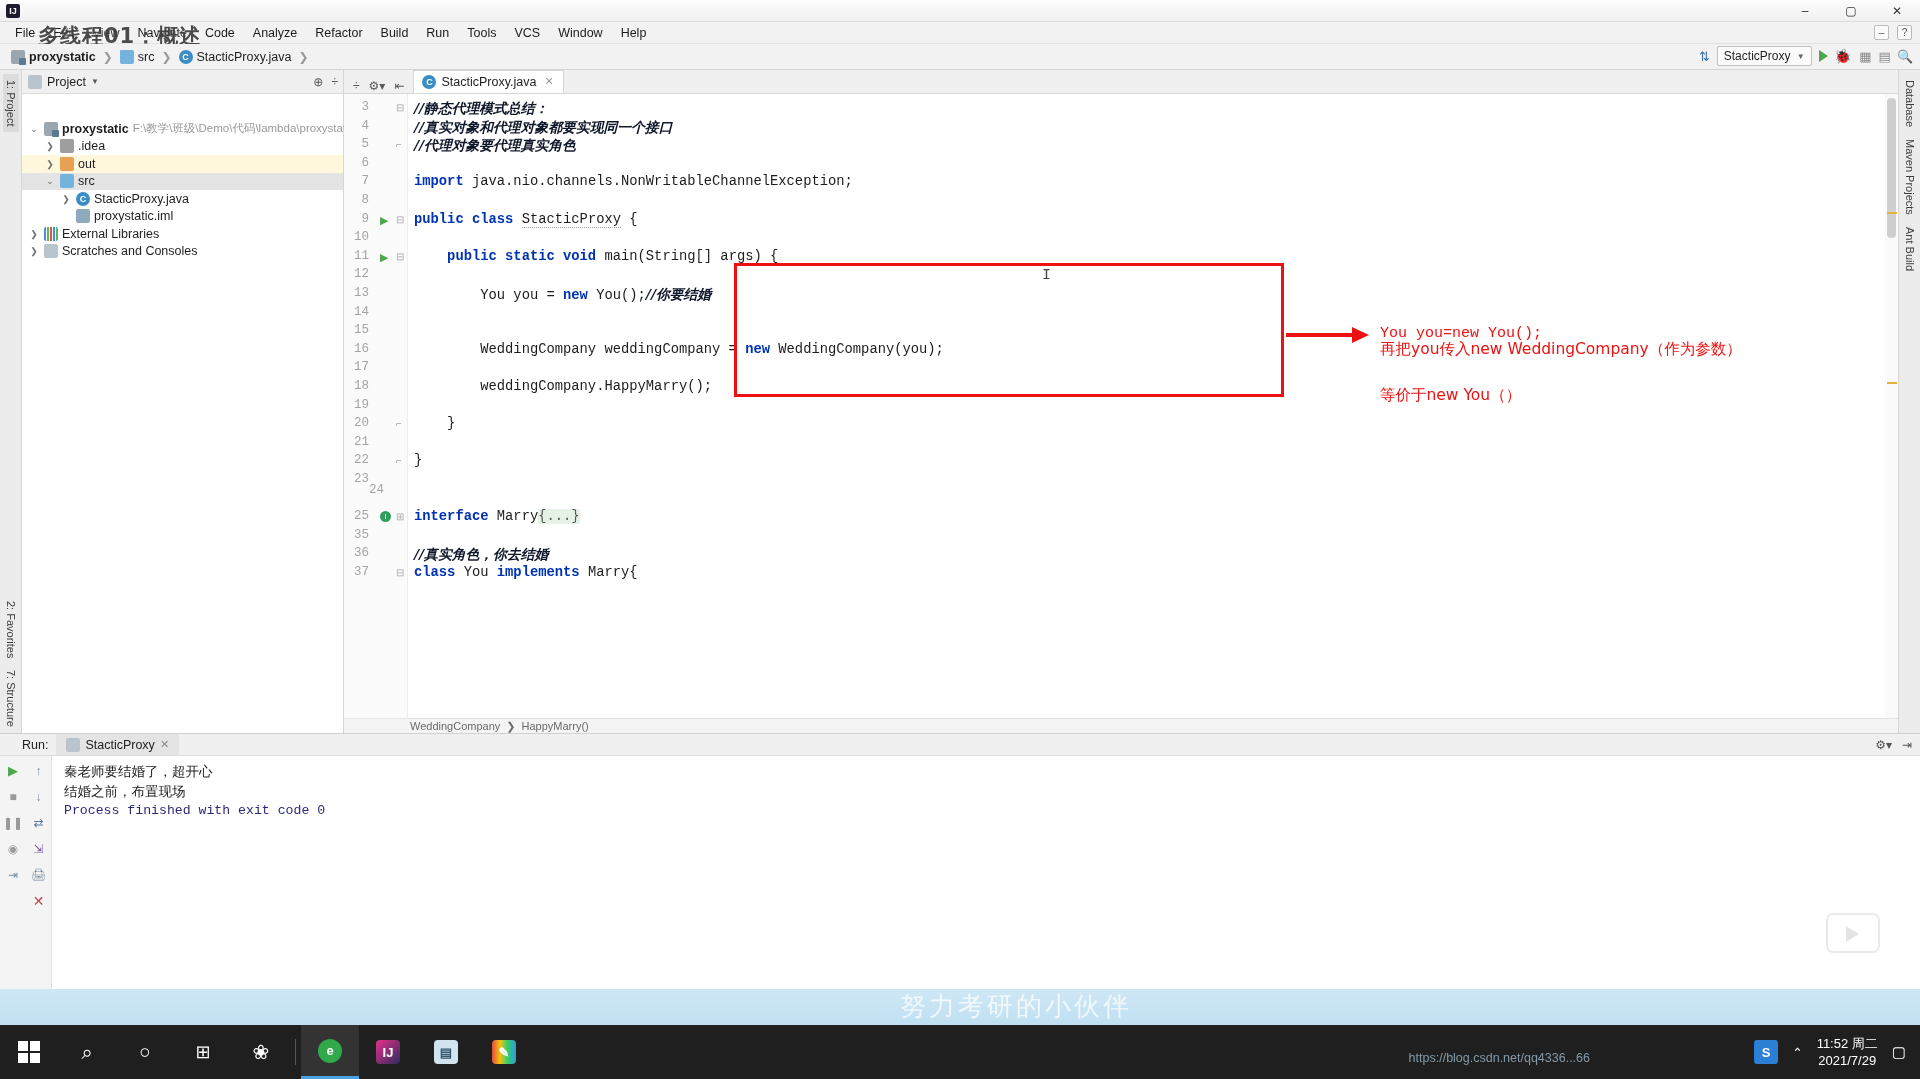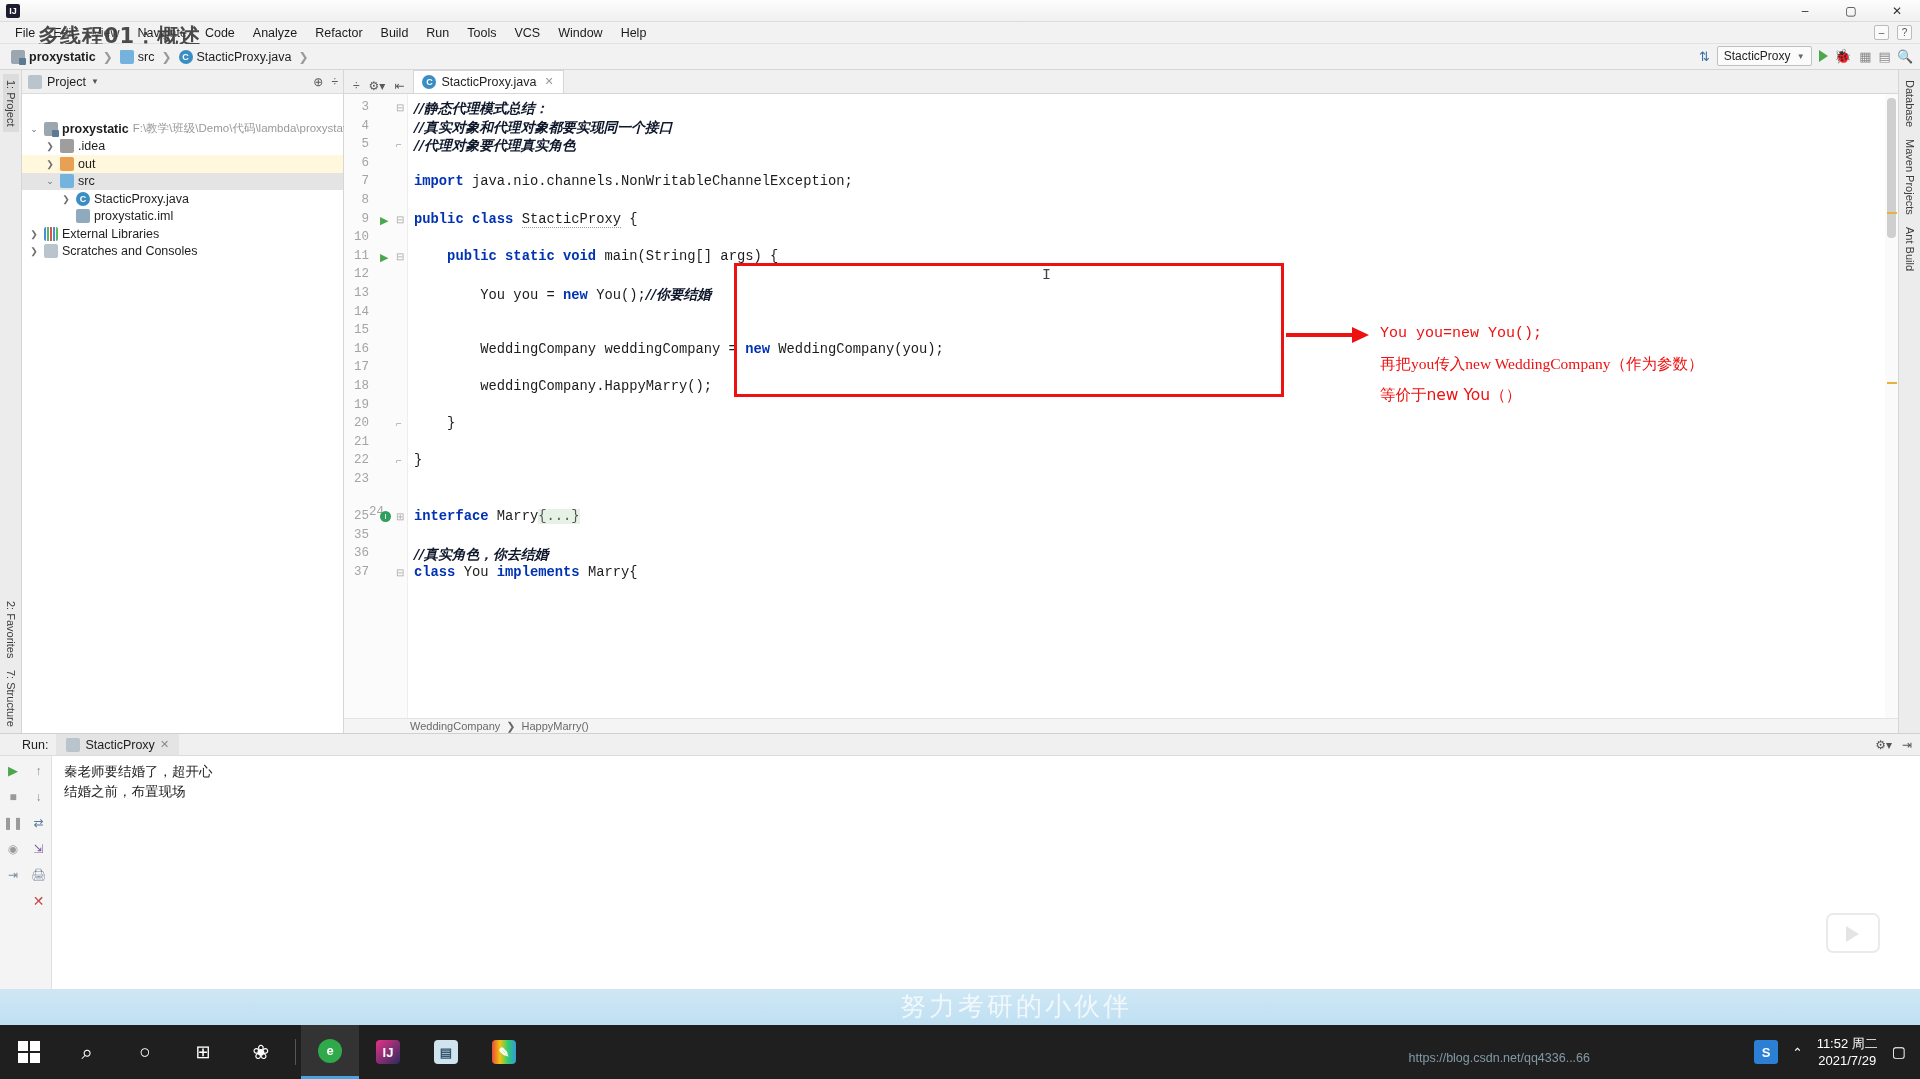--- a/index.html
+++ b/index.html
@@ -336,21 +336,21 @@
             <div class="gnum" style="top: 247.8px;">16</div>
             <div class="gnum" style="top: 266.4px;">17</div>
             <div class="gnum" style="top: 285px;">18</div>
             <div class="gnum" style="top: 303.6px; margin-left: 30px;">19</div>
             <div class="gnum" style="top: 322.2px;">20</div>
             <div class="gmark fold" style="top: 324.2px; left: 52px; font-size: 10px; color: rgb(168, 168, 168);">⌐</div>
             <div class="gnum" style="top: 340.8px;">21</div>
             <div class="gnum" style="top: 359.4px;">22</div>
             <div class="gmark fold" style="top: 361.4px; left: 52px; font-size: 10px; color: rgb(168, 168, 168);">⌐</div>
             <div class="gnum" style="top: 378px;">23</div>
-            <div class="gnum" style="top: 411px; padding-left: 37px;">24</div>
+            <div class="gnum" style="top: 389px; padding-left: 37px;">24</div>
             <div class="gnum" style="top: 415.2px;">25</div>
             <div class="gmark" style="top: 417.2px; left: 36px; width: 11px; height: 11px; border-radius: 50%; background: rgb(47, 158, 94); color: rgb(255, 255, 255); font-size: 8px; text-align: center; line-height: 11px;">I</div>
             <div class="gmark fold" style="top: 417.2px; left: 52px; font-size: 10px; color: rgb(168, 168, 168);">⊞</div>
             <div class="gnum" style="top: 433.8px;">35</div>
             <div class="gnum" style="top: 452.4px;">36</div>
             <div class="gnum" style="top: 471px;">37</div>
             <div class="gmark fold" style="top: 473px; left: 52px; font-size: 10px; color: rgb(168, 168, 168);">⊟</div>
           </div>
         <div class="codearea" id="codearea">
             <div class="cline" style="top: 6px; left: 6px;"><span class="cmt" style="font-family: &quot;DejaVu Serif&quot;, serif;">//静态代理模式总结：</span></div>
@@ -369,21 +369,21 @@
             <div class="cline" style="top: 471px; left: 6px;"><span class="kw">class </span><span class="plain">You </span><span class="kw">implements </span><span class="plain">Marry{</span></div>
           </div>
 
         <div class="redbox" style="left:390px; top:169px; width:550px; height:134px;"></div>
 
         <div class="arrowline" style="left:942px; top:239px; width:68px; height:4px;"></div>
         <div style="position:absolute; left:1008px; top:233px; width:0; height:0;
                     border-left:17px solid #ee1111; border-top:8px solid transparent; border-bottom:8px solid transparent;"></div>
 
         <div class="ann mono" style="left:1036px; top:231px;">You you=new You();</div>
-        <div class="ann cjk" style="left:1036px; top:260px;font-family:Liberation Serif, serif;">再把you传入new WeddingCompany（作为参数）</div>
+        <div class="ann cjk" style="left:1036px; top:245px;">再把you传入new WeddingCompany（作为参数）</div>
         <div class="ann cjk" style="left:1036px; top:291px;">等价于new You（）</div>
 
         <div class="caret-i" style="left:698px; top:173px;">I</div>
 
         <div class="scroll-v">
           <div class="scroll-thumb"></div>
         </div>
         <div class="mark-line" style="top:118px;background:#e8b23a;"></div>
         <div class="mark-line" style="top:288px;background:#e8b23a;"></div>
       </div>
@@ -428,20 +428,21 @@
         <div class="rbtn" style="color:#7a8ba0;">↓</div>
         <div class="rbtn" style="color:#5a7aa0;">⇄</div>
         <div class="rbtn" style="color:#7a5aa0;">⇲</div>
         <div class="rbtn" style="color:#7a8ba0;">🖨</div>
         <div class="rbtn" style="color:#c04a4a;font-size:14px;">✕</div>
       </div>
       <div class="console">
         <div class="c-cjk">秦老师要结婚了，超开心</div>
         <div class="c-cjk">结婚之前，布置现场</div>
         <div></div>
+        <div class="c-blue">Process finished with exit code 0</div>
         <div class="wm"></div>
       </div>
     </div>
   </div>
 
   <div class="statusbar">
     <div class="sb-item">
       <span class="ic ic-scr" style="width:11px;height:11px;"></span>
       <span>Terminal</span>
     </div>

